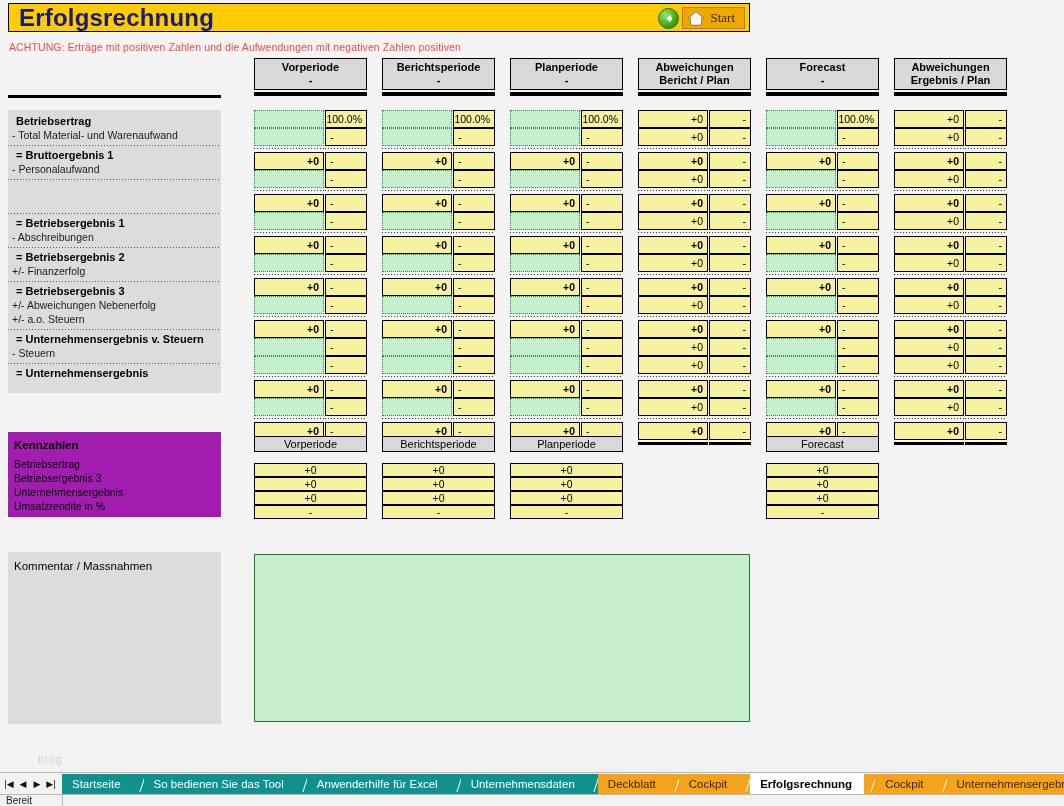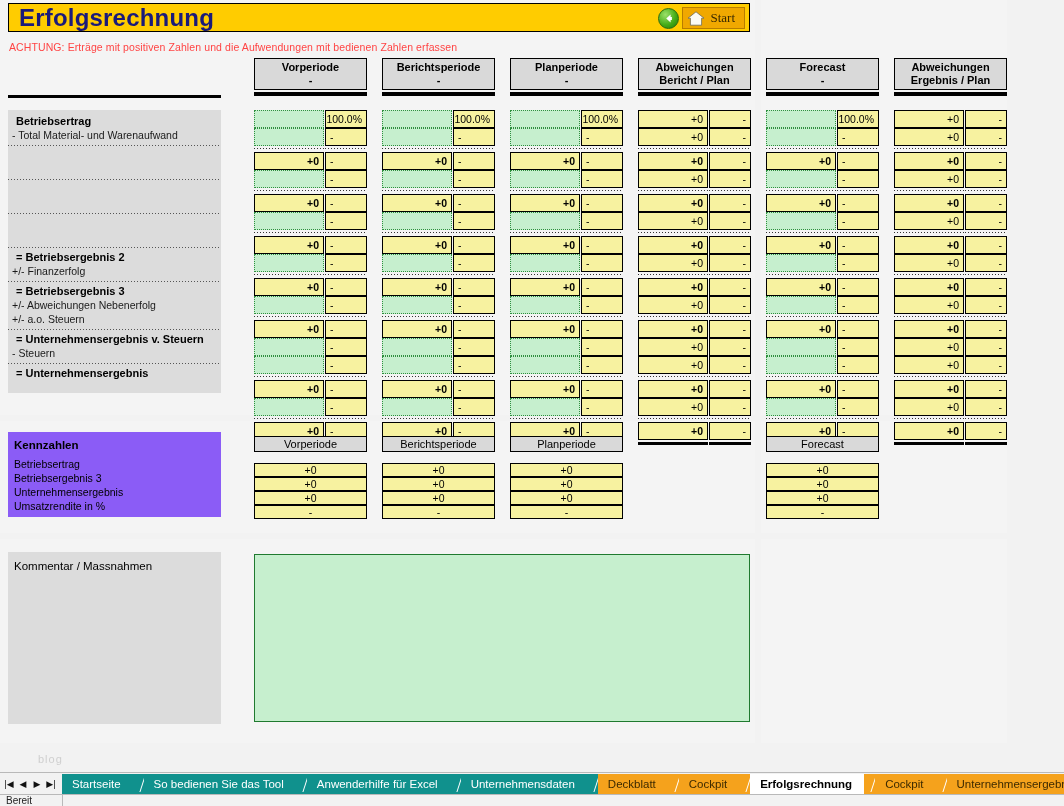--- a/index.html
+++ b/index.html
@@ -82,21 +82,21 @@
   .cell.lft{ text-align:left; padding-right:0; padding-left:4px; }
   .cell.y{ background:#f7f2a0; }
   .cell.g{ background:#c6efce; border:1px dotted #2f8f3f; }
   .cell.bold{ font-weight:bold; }
   .grpline{ position:absolute; height:1px;
      background-image: linear-gradient(to right,#333 1px, transparent 1px);
      background-size:3px 1px; }
   .botbar{ position:absolute; height:3px; background:#000; }
 
   
-  .kbox{ position:absolute; left:8px; top:432px; width:213px; height:85px; background:#8b5cf6; }
+  .kbox{ position:absolute; left:8px; top:432px; width:213px; height:85px; background:#a21caf; }
   .kbox .kt{ font-size:11.5px; font-weight:bold; padding:7px 0 6px 6px; }
   .kbox .ki{ font-size:10.5px; padding-left:6px; line-height:14px; }
 
   
   .kombox{ position:absolute; left:8px; top:552px; width:213px; height:172px; background:#dcdcdc; }
   .kombox .kt{ font-size:11.5px; font-weight:normal; padding:8px 0 0 6px; }
   .komfield{
     position:absolute; left:254px; top:554px; width:496px; height:168px;
     background:#c6efce; border:1px solid #1f7a2f;
   }
@@ -152,31 +152,39 @@
         <span class="house">
           <svg width="18" height="15" viewBox="0 0 18 15" aria-hidden="true">
             <path d="M9 0.8 L17 7.2 L14.6 7.2 L14.6 14.2 L3.4 14.2 L3.4 7.2 L1 7.2 Z" fill="#fbfbf4" stroke="#6b6b5a" stroke-width="0.8" stroke-linejoin="round"></path>
           </svg>
         </span>
         <span class="lbl">Start</span>
       </div>
     </div>
   </div>
 
-  <div class="warn">ACHTUNG: Erträge mit positiven Zahlen und die Aufwendungen mit bedienen Zahlen erfassen</div>
+  <div class="warn">ACHTUNG: Erträge mit positiven Zahlen und die Aufwendungen mit negativen Zahlen positiven</div>
   <div class="hrule"></div>
 
   <div class="labelbox" id="labelbox">
       <div class="lrow" style="top: 4px;">
         <div class="hd">Betriebsertrag</div>
         <div class="sub">- Total Material- und Warenaufwand</div>
       </div>
       <div class="dotline" style="top: 35px;"></div>
+      <div class="lrow" style="top: 38px;">
+        <div class="hd">= Bruttoergebnis 1</div>
+        <div class="sub">- Personalaufwand</div>
+      </div>
       <div class="dotline" style="top: 69px;"></div>
       <div class="dotline" style="top: 103px;"></div>
+      <div class="lrow" style="top: 106px;">
+        <div class="hd">= Betriebsergebnis 1</div>
+        <div class="sub">- Abschreibungen</div>
+      </div>
       <div class="dotline" style="top: 137px;"></div>
       <div class="lrow" style="top: 140px;">
         <div class="hd">= Betriebsergebnis 2</div>
         <div class="sub">+/- Finanzerfolg</div>
       </div>
       <div class="dotline" style="top: 171px;"></div>
       <div class="lrow" style="top: 174px;">
         <div class="hd">= Betriebsergebnis 3</div>
         <div class="sub">+/- Abweichungen Nebenerfolg</div>
         <div class="sub">+/- a.o. Steuern</div>

